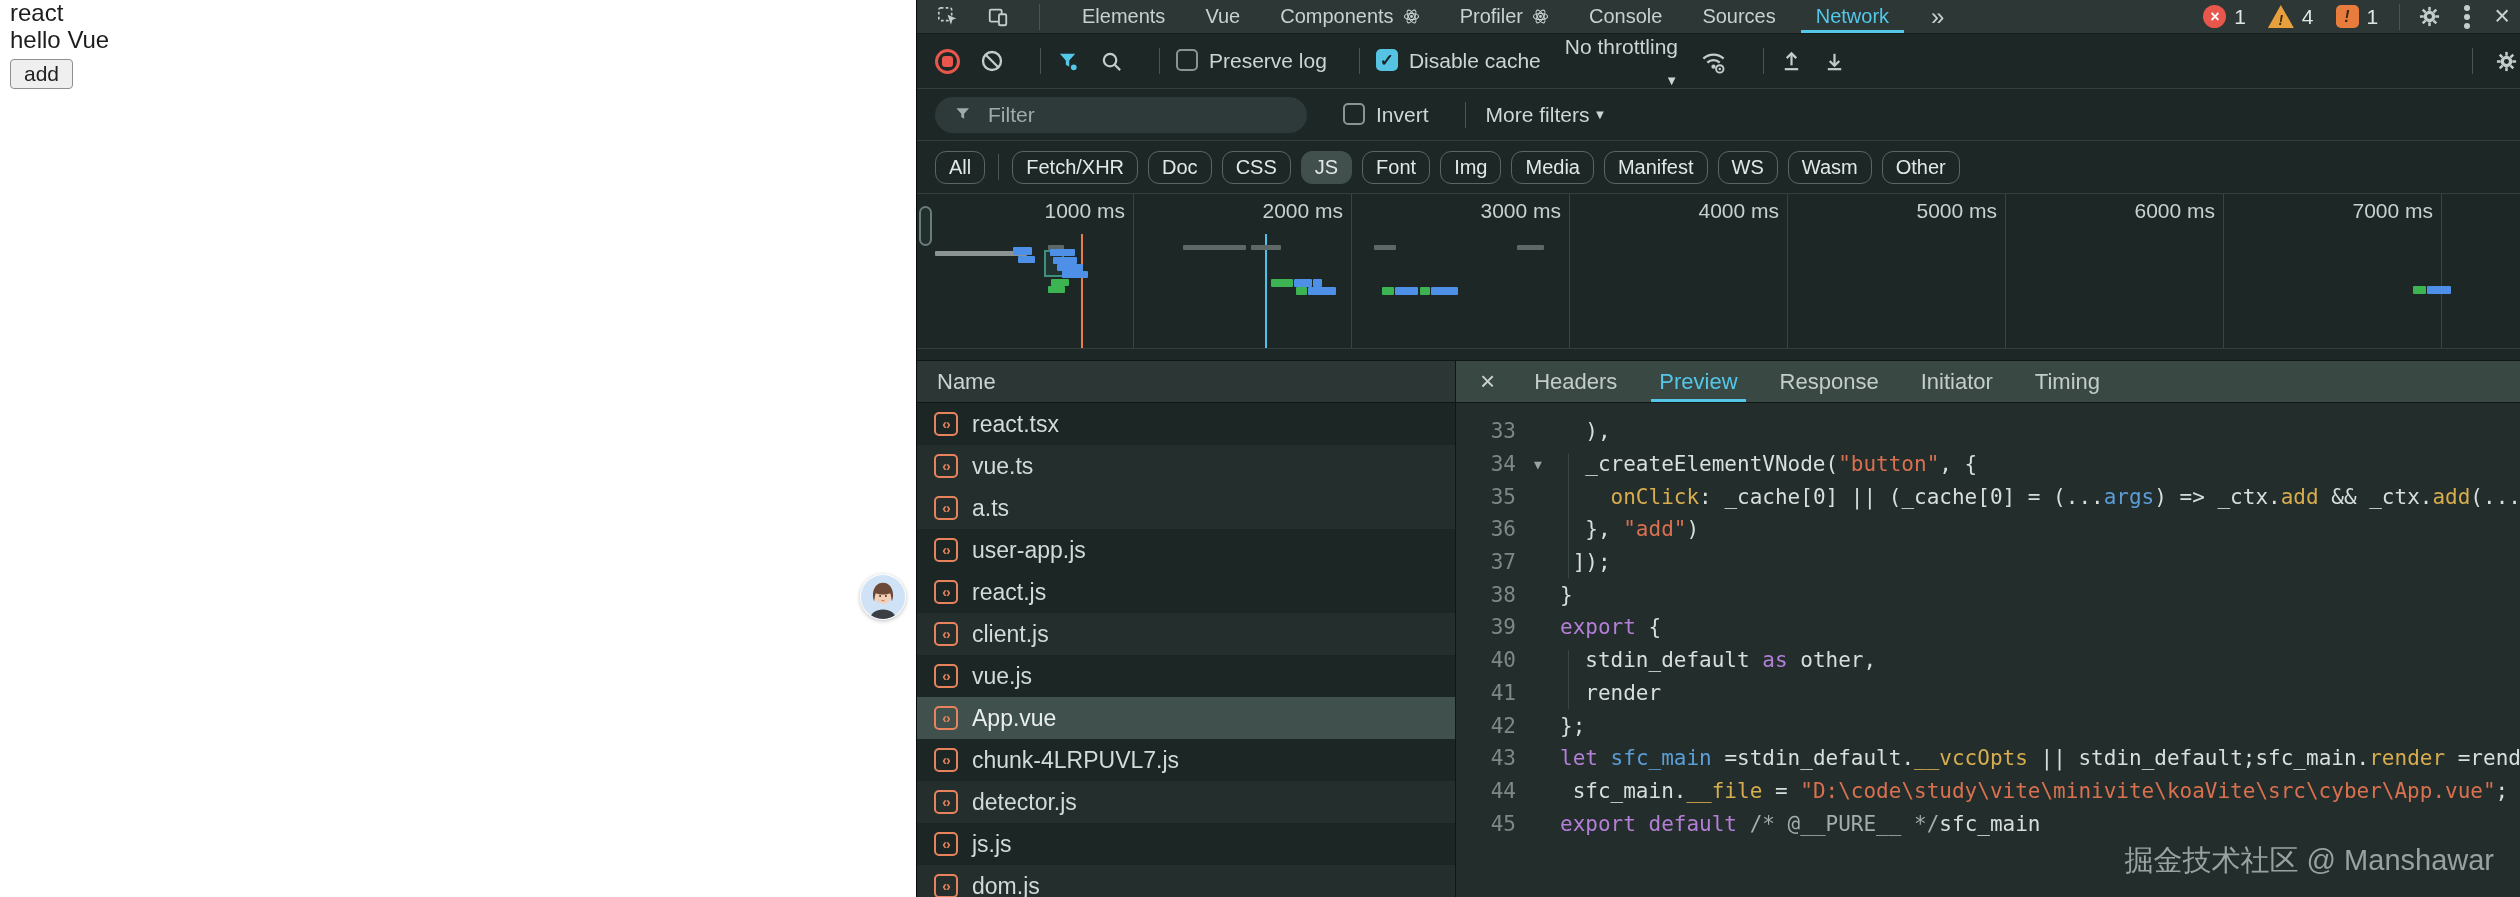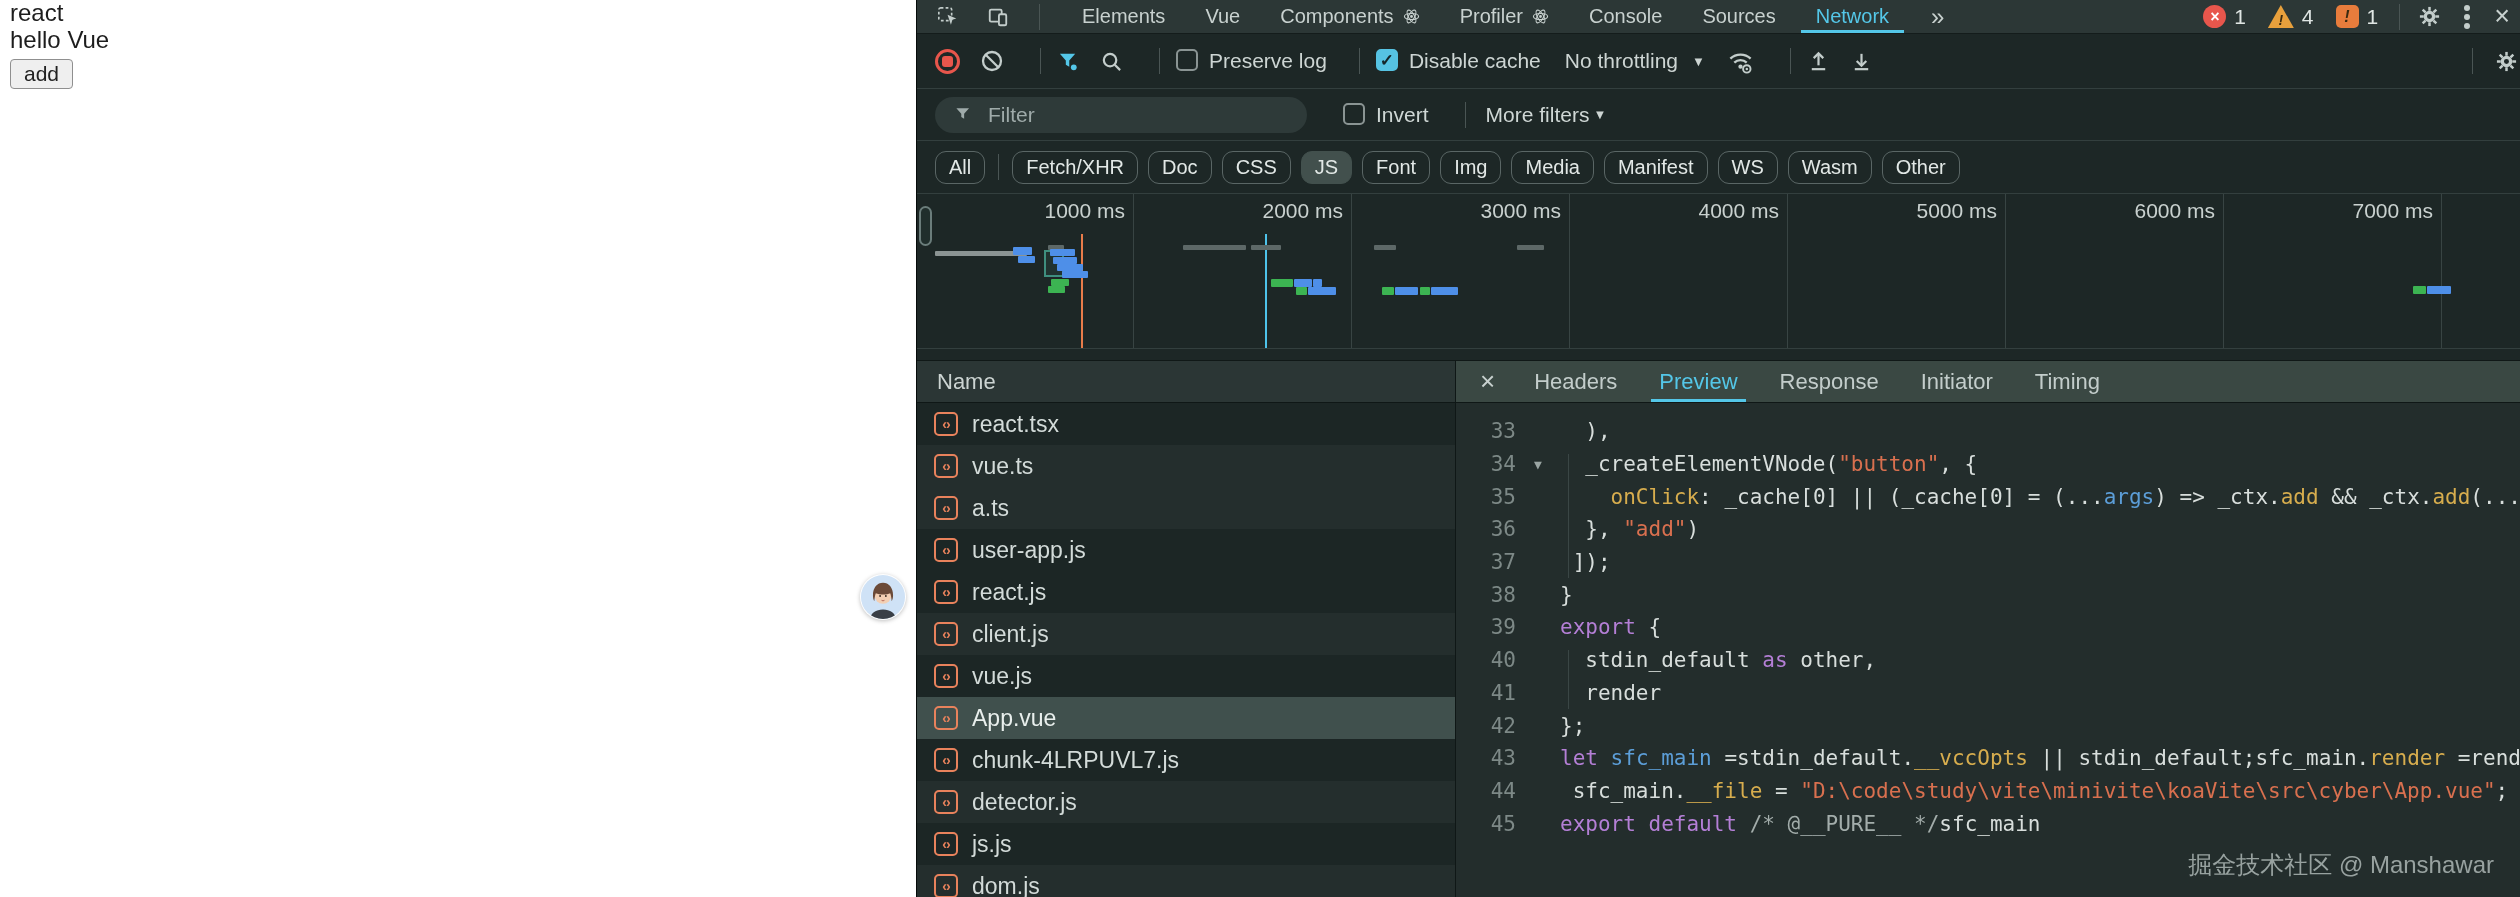--- a/index.html
+++ b/index.html
@@ -39,21 +39,21 @@
   
   .dt-toolbar{height:54px;border-bottom:1px solid #333f3e;display:flex;align-items:center;padding-left:18px;font-size:21px;color:#cdd5d3;position:relative;}
   .dt-toolbar .vdiv{margin:0 16px;}
   .tico{flex:none;display:flex;align-items:center;justify-content:center;margin-right:20px;}
   .rec{width:25px;height:25px;border:3px solid #e8564c;border-radius:50%;display:flex;align-items:center;justify-content:center;box-sizing:border-box;}
   .rec i{width:11px;height:11px;background:#e8564c;border-radius:3px;}
   .chk{display:flex;align-items:flex-start;gap:11px;margin-right:16px;white-space:nowrap;}
   .box{width:22px;height:22px;border:2px solid #8a9493;border-radius:5px;box-sizing:border-box;flex:none;}
   .box.checked{background:#56c3e3;border-color:#56c3e3;color:#15262a;font-size:17px;font-weight:bold;text-align:center;line-height:20px;}
   .box.checked::before{content:"✓";}
-  .throttle{display:flex;align-items:center;gap:14px;margin:0 22px 0 8px;white-space:nowrap;}
+  .throttle{display:flex;align-items:flex-end;gap:14px;margin:0 22px 0 8px;white-space:nowrap;flex-direction:column;}
   .smallcaret{font-size:13px;color:#cdd5d3;}
   .tbr2{position:absolute;right:0;top:0;height:54px;display:flex;align-items:center;}
 
   
   .dt-filterrow{height:51px;border-bottom:1px solid #333f3e;display:flex;align-items:center;padding-left:18px;font-size:21px;color:#cfd7d5;}
   .fpill{width:372px;height:36px;border-radius:18px;background:#2e3a39;display:flex;align-items:center;gap:15px;padding:0 19px;box-sizing:border-box;margin-right:36px;color:#9fabaa;text-align:center;}
   .dt-filterrow .vdiv{margin:0 20px;}
   .morefilters{display:flex;align-items:center;gap:4px;}
 
   
@@ -91,21 +91,21 @@
   .ptab.act{color:#54c7e8;}
   .ptab.act::after{content:'';position:absolute;left:13px;right:13px;bottom:0;height:3px;background:#54c7e8;}
   .code{position:absolute;top:42px;left:0;right:0;bottom:0;padding-top:12px;font-family:"DejaVu Sans Mono",monospace;font-size:21px;color:#d8dedc;overflow:hidden;}
   .cline{height:32.7px;display:flex;align-items:center;white-space:pre;}
   .lnum{width:60px;text-align:right;color:#7d8987;flex:none;}
   .lcaret{width:44px;text-align:center;color:#9aa5a3;font-size:13px;flex:none;}
   .ltext{flex:none;}
   .tk-d{color:#d8dedc;}.tk-s{color:#d9704f;}.tk-p{color:#d7ad4e;}
   .tk-k{color:#b47fd6;}.tk-v{color:#5c9ed8;}.tk-c{color:#a3adab;}
   .guide{position:absolute;width:1px;background:#3a4645;}
-  .watermark{position:absolute;right:26px;bottom:16px;font-size:24px;color:#98a2a0;font-family:"Liberation Sans",sans-serif;}
+  .watermark{position:absolute;right:26px;bottom:16px;font-size:29px;color:#98a2a0;font-family:"Liberation Sans",sans-serif;}
 </style>
 </head>
 <body>
 
 <div id="root">
 
   <div class="page">
     <div class="ptext">react</div>
     <div class="ptext">hello Vue</div>
     <button class="addbtn">add</button>

